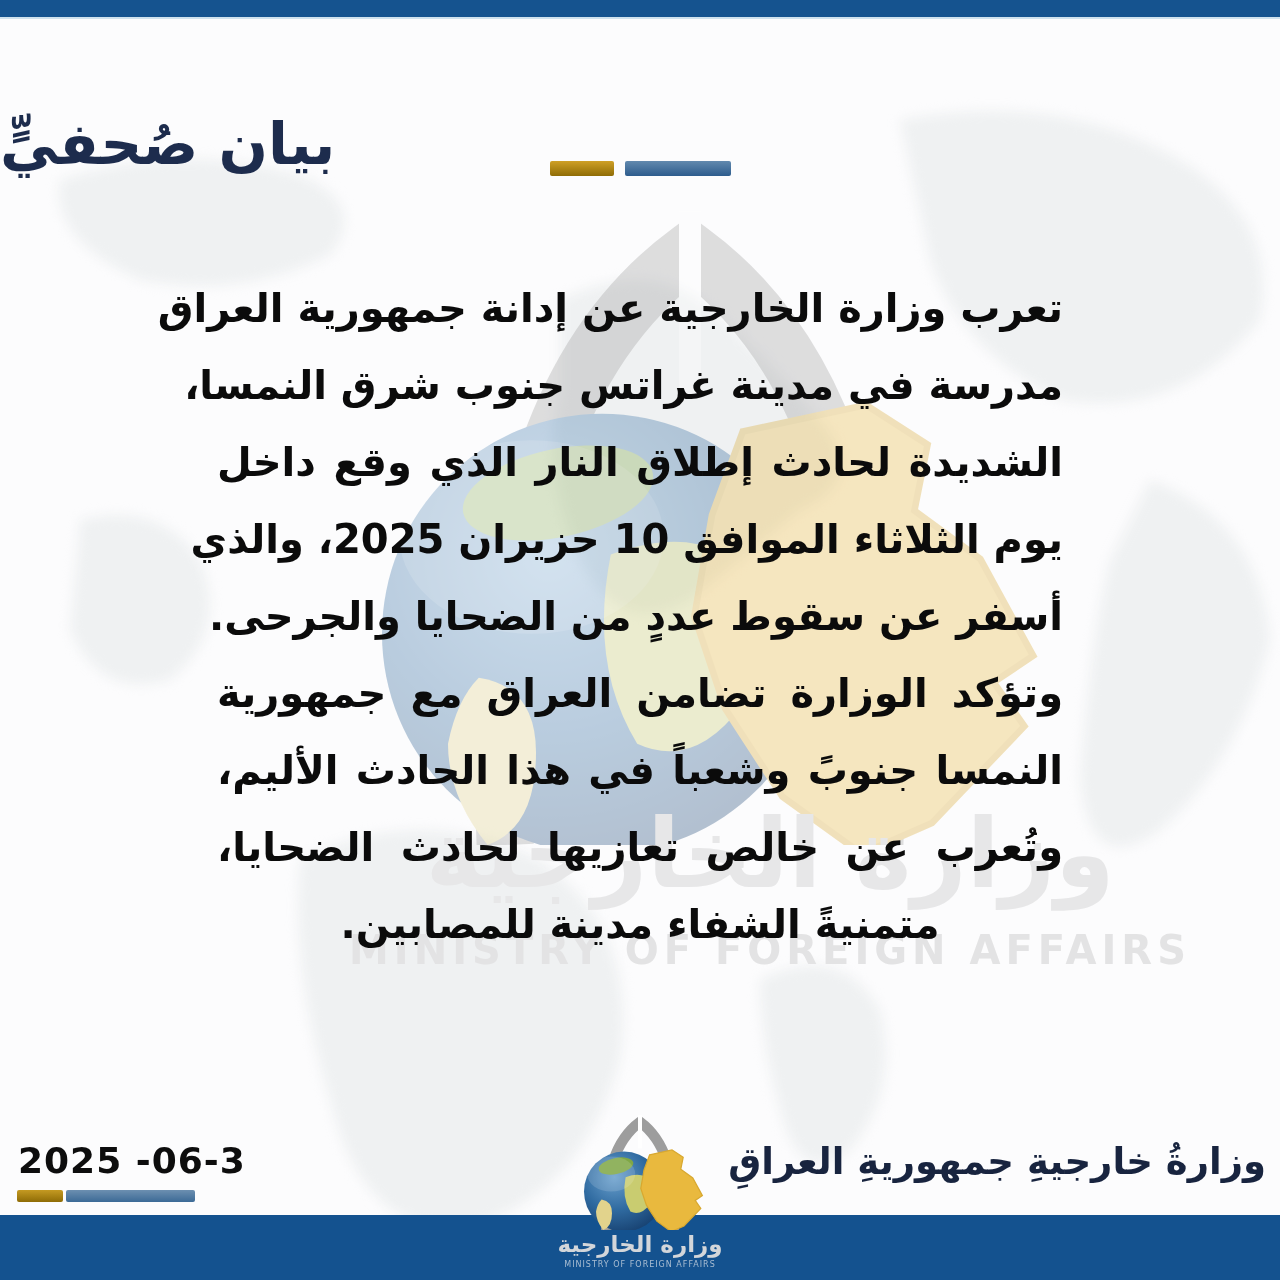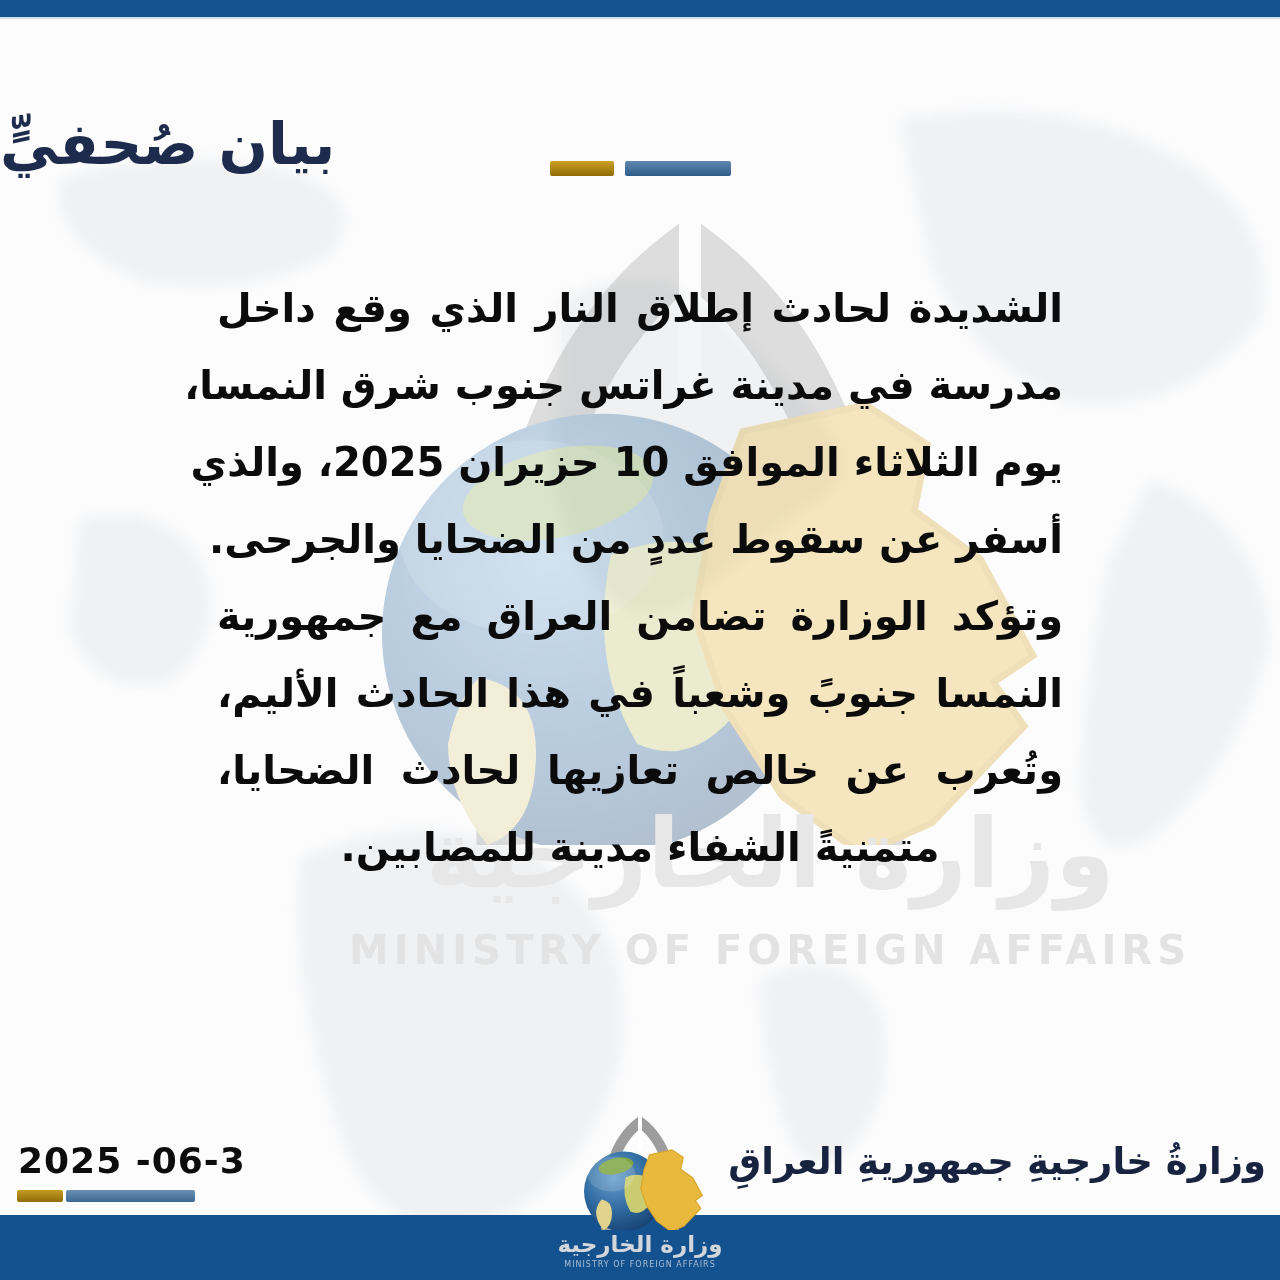--- a/index.html
+++ b/index.html
@@ -110,22 +110,23 @@
 
   <div class="strip-top"></div>
 
   <h1 class="title">بيان صُحفيٍّ</h1>
   <div class="title-bars">
     <span class="bar gold"></span>
     <span class="bar blue"></span>
   </div>
 
   <main class="body-text">
+    <div class="bline">تعرب وزارة الخارجية عن إدانة جمهورية العراق</div>
+    <div class="bline">مدرسة في مدينة غراتس جنوب شرق النمسا،</div>
     <div class="bline">الشديدة لحادث إطلاق النار الذي وقع داخل</div>
-    <div class="bline">مدرسة في مدينة غراتس جنوب شرق النمسا،</div>
     <div class="bline">يوم الثلاثاء الموافق 10 حزيران 2025، والذي</div>
     <div class="bline center">أسفر عن سقوط عددٍ من الضحايا والجرحى.</div>
     <div class="bline">وتؤكد الوزارة تضامن العراق مع جمهورية</div>
     <div class="bline">النمسا جنوبً وشعباً في هذا الحادث الأليم،</div>
     <div class="bline">وتُعرب عن خالص تعازيها لحادث الضحايا،</div>
     <div class="bline center">متمنيةً الشفاء مدينة للمصابين.</div>
   </main>
 
   <div class="date">2025 -06-3</div>
   <div class="date-bars">

